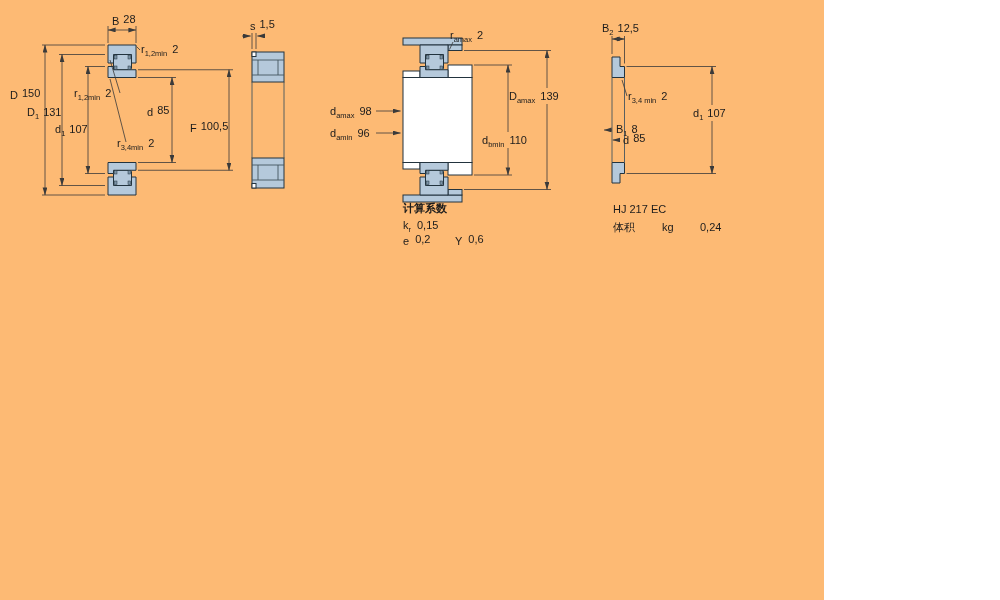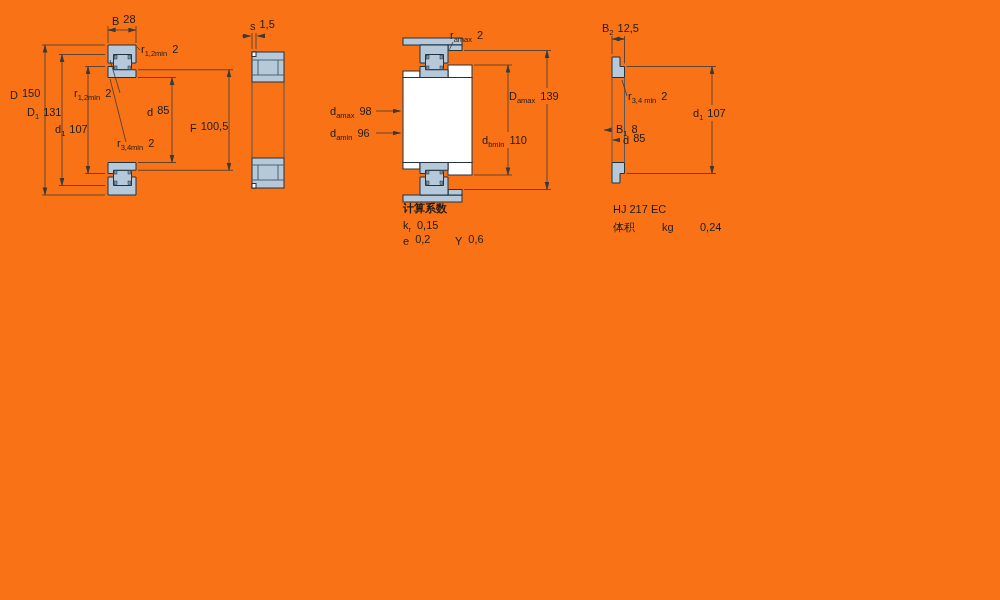--- a/index.html
+++ b/index.html
@@ -1,16 +1,16 @@
 <!DOCTYPE html>
 <html><head>
 <meta charset="utf-8">
 <style>
   html,body{margin:0;padding:0;background:#ffffff;}
-  .stage{position:relative;width:1000px;height:600px;background:#f97316;overflow:hidden;
+  .stage{position:relative;width:824px;height:600px;background:#fdba74;overflow:hidden;
          font-family:"Liberation Sans",sans-serif;}
   svg{display:block;}
   svg text{font-family:"Liberation Sans",sans-serif;font-size:11px;fill:#1c1c1c;}
   svg .sub{font-size:7.5px;}
   svg .ttl{font-weight:bold;}
   .part{fill:#b5c9db;stroke:#22333e;stroke-width:1;stroke-linejoin:miter;}
   .white{fill:#ffffff;stroke:#22333e;stroke-width:1;}
   .dark{fill:#7b93a6;stroke:#22333e;stroke-width:0.5;}
   .dim{stroke:#3a3a3a;stroke-width:0.8;fill:none;}
   .edge{stroke:#44555f;stroke-width:0.9;fill:none;}

